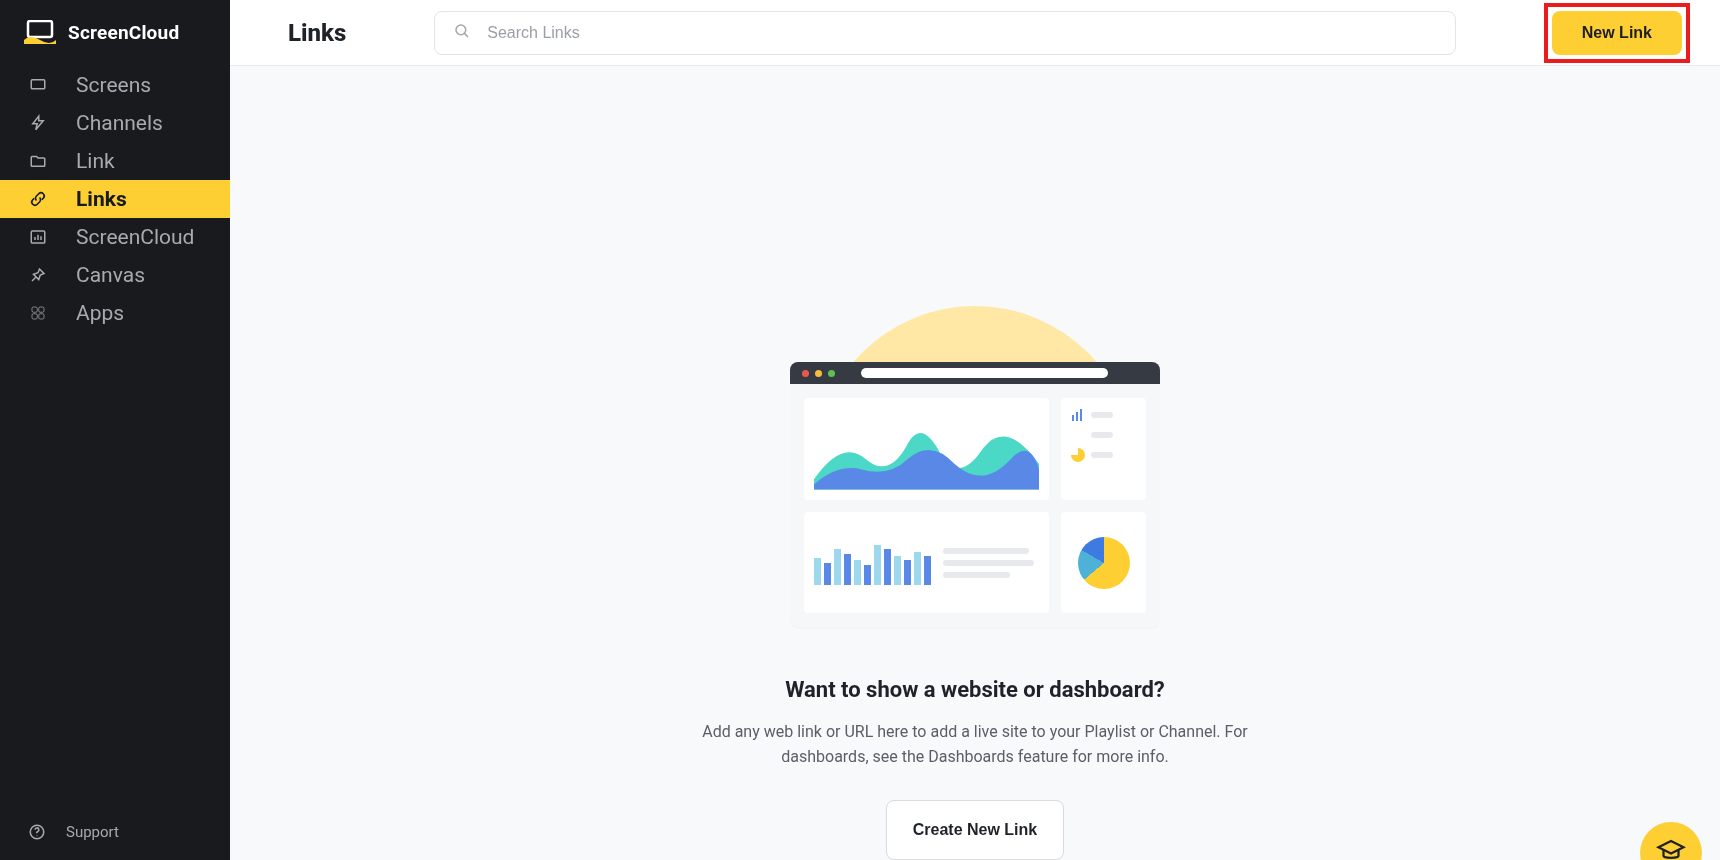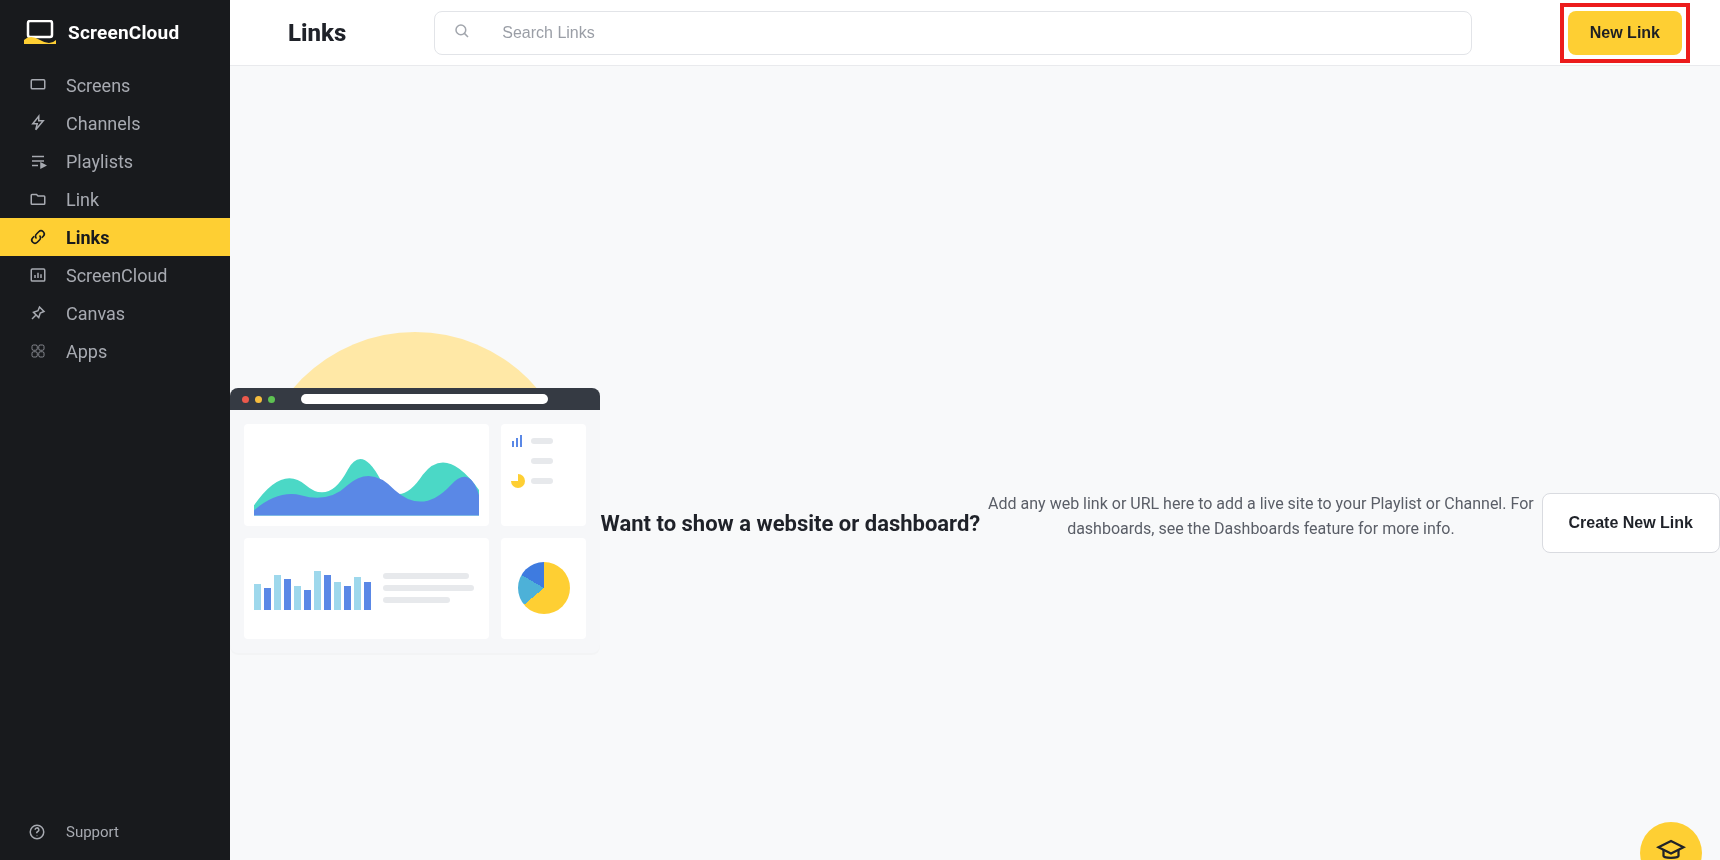--- a/index.html
+++ b/index.html
@@ -4,39 +4,39 @@
   <style>
     * { margin:0; padding:0; box-sizing:border-box; }
     body { font-family:-apple-system,BlinkMacSystemFont,"Segoe UI",Roboto,Helvetica,Arial,sans-serif; width:1720px; height:860px; overflow:hidden; background:#f8f9fa; display:flex; }
     
     .sidebar { width:230px; background:#181a1d; color:#fff; display:flex; flex-direction:column; height:100%; position:relative; }
     .logo-wrap { display:flex; align-items:center; gap:12px; padding:20px 28px 18px 24px; }
     .logo-mark { width:32px; height:24px; position:relative; }
     .logo-mark svg { display:block; }
     .brand { font-size:19px; font-weight:700; color:#fff; letter-spacing:.2px; }
     .nav { list-style:none; margin-top:4px; }
-    .nav li { display:flex; align-items:center; gap:18px; height:38px; padding:0 24px 0 28px; color:#a7aab1; cursor:pointer; font-size:18px; }
+    .nav li { display:flex; align-items:center; gap:28px; height:38px; padding:0 24px 0 28px; color:#a7aab1; cursor:pointer; font-size:21px; }
     .nav li .icon { width:20px; display:inline-flex; align-items:center; justify-content:center; }
     .nav li svg { stroke:#a7aab1; fill:none; }
     .nav li.active { background:#fecf33; color:#181a1d; font-weight:700; }
     .nav li.active svg { stroke:#181a1d; }
     .support { position:absolute; bottom:0; left:0; right:0; display:flex; align-items:center; gap:18px; height:56px; padding:0 24px 0 28px; color:#a7aab1; cursor:pointer; font-size:15px; }
     .support svg { stroke:#a7aab1; fill:none; }
     
     .main { flex:1; display:flex; flex-direction:column; background:#f8f9fa; }
     .topbar { display:flex; align-items:center; height:66px; padding:0 30px 0 58px; gap:88px; background:#fff; border-bottom:1px solid #e9eaed; }
     .page-title { font-size:24px; font-weight:800; color:#1f2229; }
     .search { flex:1; height:44px; display:flex; align-items:center; border:1px solid #e2e4e8; border-radius:8px; padding:0 18px; background:#fff; }
     .search svg { stroke:#a2a6ad; fill:none; }
-    .search input { border:none; outline:none; margin-left:31px; font-size:16px; color:#b91c1c; flex:1; background:transparent; }
+    .search input { border:none; outline:none; margin-left:16px; font-size:16px; color:#b91c1c; flex:1; background:transparent; }
     .search input::placeholder { color:#9a9ea6; }
     .new-link-wrap { border:4px solid #ec1c1c; padding:4px; }
-    .new-link-btn { background:#fecf33; border:none; border-radius:8px; height:44px; padding:0 22px; font-size:16px; font-weight:700; color:#1d1f24; cursor:pointer; }
-    
-    .content { flex:1; display:flex; flex-direction:row; align-items:center; justify-content:space-between; padding-top:90px; }
+    .new-link-btn { background:#fecf33; border:none; border-radius:8px; height:44px; padding:0 30px; font-size:16px; font-weight:700; color:#1d1f24; cursor:pointer; }
+    
+    .content { flex:1; display:flex; flex-direction:column; align-items:center; justify-content:flex-end; padding-top:90px; }
     .illus { width:370px; height:330px; position:relative; }
     .circle-bg { position:absolute; left:50%; top:45%; transform:translate(-50%,-50%); width:320px; height:320px; border-radius:50%; background:#ffe8a6; z-index:0; }
     .browser { position:absolute; left:0; right:0; top:45px; bottom:20px; background:#f6f7f9; border-radius:8px; overflow:hidden; z-index:1; box-shadow:0 2px 0 rgba(0,0,0,0.02); }
     .titlebar { height:22px; background:#353a43; display:flex; align-items:center; padding:0 12px; gap:6px; }
     .dot { width:7px; height:7px; border-radius:50%; }
     .d-red{background:#ec594c;} .d-yellow{background:#f6bd3e;} .d-green{background:#5ec252;}
     .urlbar { flex:1; height:10px; background:#fff; border-radius:5px; margin-left:20px; margin-right:40px; }
     .panels { padding:14px; display:grid; grid-template-columns:1fr 85px; grid-template-rows:1fr 1fr; gap:12px; height:calc(100% - 22px); }
     .card { background:#fff; border-radius:4px; padding:10px; }
     .area-chart svg { width:100%; height:100%; display:block; }
@@ -78,31 +78,20 @@
         </span>
       <span>Screens</span>
     </li>
     <li>
       <span class="icon">
           <svg viewBox="0 0 24 24" stroke-width="2">
             <path d="M13 3 L5 13 H11 L9 21 L19 9 H13 Z"></path>
           </svg>
         </span>
       <span>Channels</span>
-    </li>
-    <li>
-      <span class="icon">
-          <svg viewBox="0 0 24 24" stroke-width="2">
-            <line x1="4" y1="6" x2="20" y2="6"></line>
-            <line x1="4" y1="12" x2="20" y2="12"></line>
-            <line x1="4" y1="18" x2="12" y2="18"></line>
-            <path d="M16 15 L22 18 L16 21 Z" fill="#a7aab1"></path>
-          </svg>
-        </span>
-      <span>Playlists</span>
     </li>
     <li>
       <span class="icon">
           <svg viewBox="0 0 24 24" stroke-width="2">
             <path d="M3 7 L3 18 A1 1 0 0 0 4 19 H20 A1 1 0 0 0 21 18 V9 A1 1 0 0 0 20 8 H12 L10 6 H4 A1 1 0 0 0 3 7 Z"></path>
           </svg>
         </span>
       <span>Link</span>
     </li>
     <li class="active">

